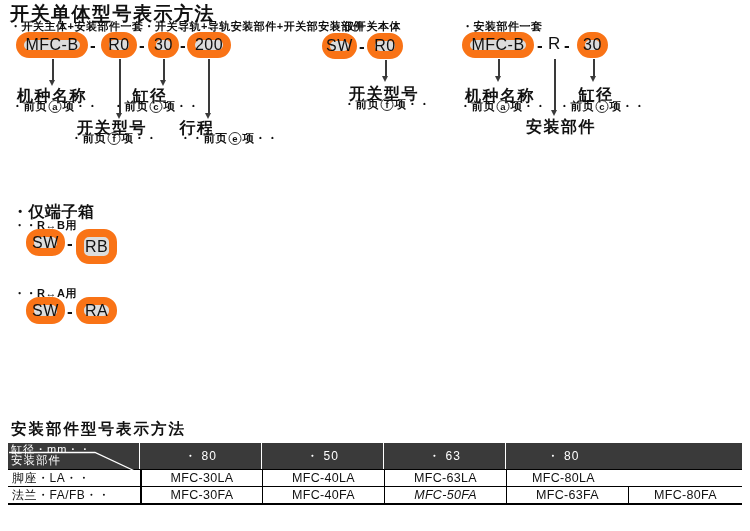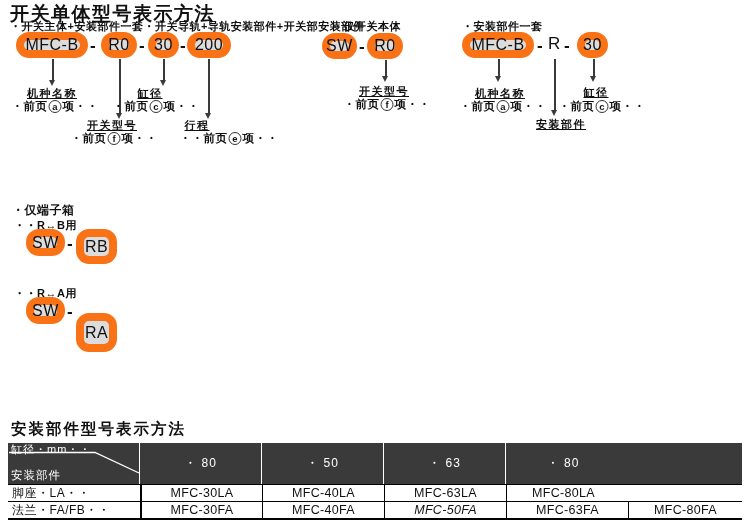--- a/index.html
+++ b/index.html
@@ -28,40 +28,40 @@
   .dash{position:absolute;font-size:17px;font-weight:bold;}
   .plain-code{position:absolute;font-size:17px;font-weight:500;}
   .vline{position:absolute;width:1.5px;background:#3a3a3a;}
   .ahead{
     position:absolute;width:0;height:0;
     border-left:3.5px solid transparent;border-right:3.5px solid transparent;
     border-top:6px solid #3a3a3a;
   }
   .dlabel{
     position:absolute;transform:translateX(-50%);
-    font-size:11px;font-weight:600;letter-spacing:1.5px;white-space:nowrap;text-decoration:underline;
+    font-size:16px;font-weight:600;letter-spacing:1.5px;white-space:nowrap;
   }
   .ref{
     position:absolute;transform:translateX(-50%);
     font-size:11.5px;font-weight:600;letter-spacing:0.5px;white-space:nowrap;
     display:flex;align-items:center;
   }
   .circ{
     display:inline-flex;width:13px;height:13px;box-sizing:border-box;
     border:1px solid #333;border-radius:50%;
     align-items:center;justify-content:center;
     font-size:9.5px;font-weight:600;margin:0 1px;letter-spacing:0;
   }
   
   .tbl-title{font-size:15.5px;font-weight:bold;letter-spacing:2px;white-space:nowrap;}
   .tbl{
     position:absolute;left:8px;top:443px;width:734px;
     border-bottom:2.5px solid #000;box-sizing:border-box;
   }
-  .thead{display:flex;background:#3a3a3a;color:#fff;height:41px;}
+  .thead{display:flex;background:#3a3a3a;color:#fff;height:26px;}
   .hcell{
     box-sizing:border-box;border-right:1px solid #fff;
     display:flex;align-items:center;justify-content:center;
     font-size:12px;letter-spacing:1px;
   }
   .hcell:last-child{border-right:none;}
   .corner{position:relative;display:block;}
   .corner .c1{position:absolute;left:3px;top:-1px;font-size:11px;letter-spacing:1px;}
   .corner .c2{position:absolute;left:3px;bottom:1px;font-size:11.5px;letter-spacing:1px;}
   .corner svg{position:absolute;left:0;top:0;}
@@ -164,31 +164,31 @@
       <span>项・・</span>
   </div>
   <div class="dlabel" style="left:596px;top:85px;">缸径</div>
   <div class="ref" style="left:602px;top:99px;">
     <span>・前页</span>
       <span class="circ">c</span>
       <span>项・・</span>
   </div>
   <div class="dlabel" style="left:561px;top:117px;">安装部件</div>
 
-  <div class="abs note" style="left:12px;top:202px;font-size:12px;">・仅端子箱</div>
+  <div class="abs note" style="left:12px;top:202px;font-size:16px;">・仅端子箱</div>
 
   <div class="abs note" style="left:14px;top:218px;">・・R↔B用</div>
   <div class="pill" style="left:26px;top:229px;width:39px;height:27px;">SW</div>
   <div class="dash" style="left:67px;top:234px;">-</div>
   <div class="pill" style="left:76px;top:229px;width:41px;height:35px;">RB</div>
 
   <div class="abs note" style="left:14px;top:286px;">・・R↔A用</div>
   <div class="pill" style="left:26px;top:297px;width:39px;height:27px;">SW</div>
   <div class="dash" style="left:67px;top:302px;">-</div>
-  <div class="pill" style="left:76px;top:297px;width:41px;height:39px;margin-top:16px;">RA</div>
+  <div class="pill" style="left:76px;top:297px;width:41px;height:27px;">RA</div>
 
   <div class="abs tbl-title" style="left:11px;top:419px;">安装部件型号表示方法</div>
 
   <div class="tbl">
     <div class="thead">
       <div class="hcell corner" style="width:132px;">
         <svg width="132" height="31">
           <polyline points="1,9.5 87,9.5 131,30" fill="none" stroke="#ffffff" stroke-width="1.3"></polyline>
         </svg>
         <span class="c1">缸径・mm・・</span>

